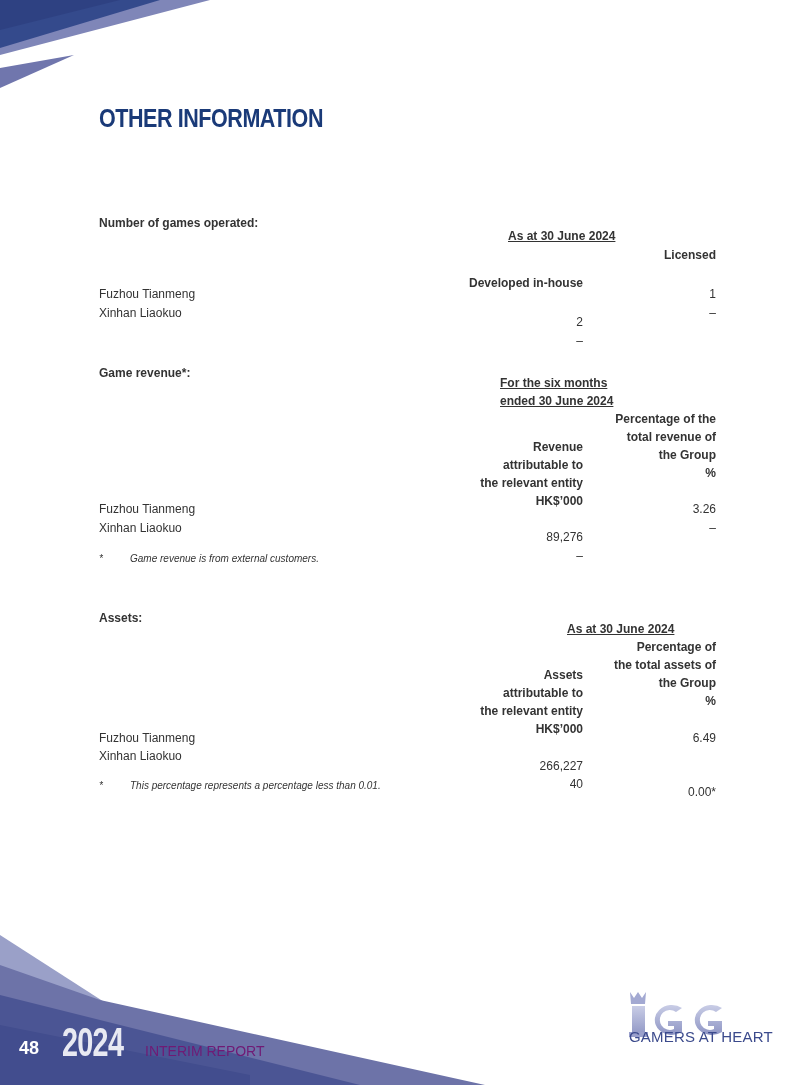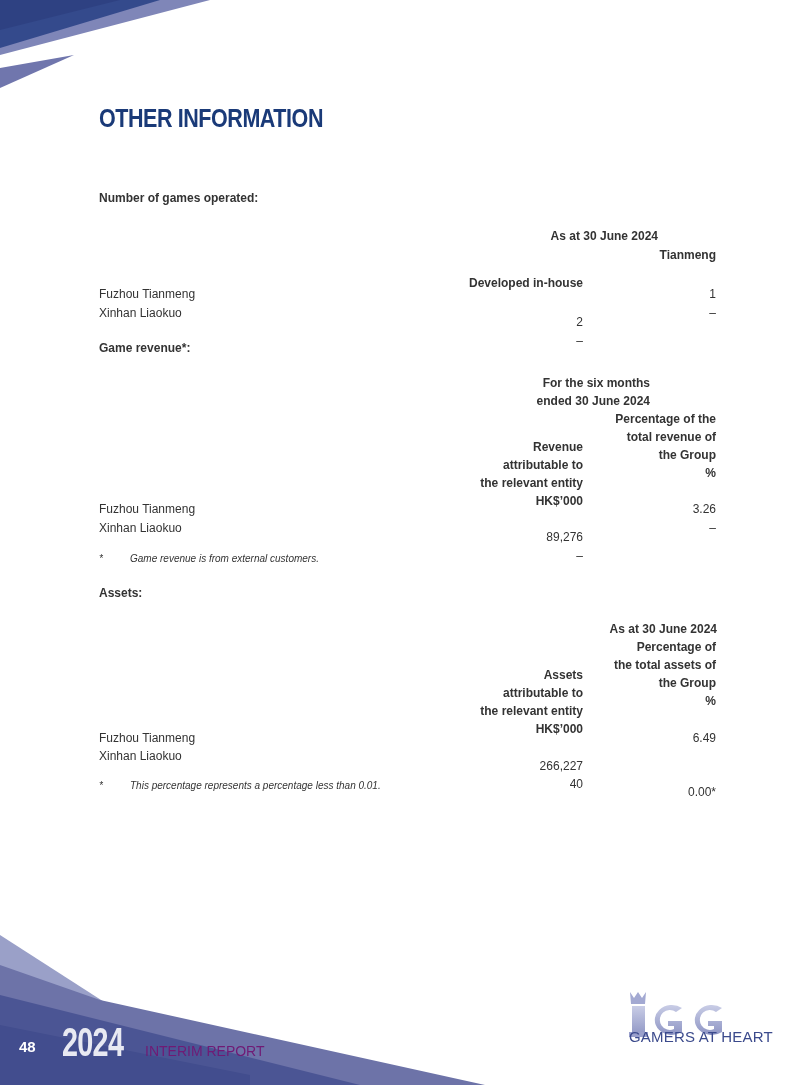--- a/index.html
+++ b/index.html
@@ -16,46 +16,46 @@
     .page-title {
       position: absolute; left: 99px; top: 104px;
       font-family: "Liberation Sans", sans-serif;
       font-weight: bold; font-size: 25px; letter-spacing: -0.5px;
       color: #1a3a78;
       transform: scaleX(0.86); transform-origin: left top;
     }
 
     .section-heading {
       position: absolute; left: 99px;
-      font-weight: bold; font-size: 12px; color: #333;
+      font-weight: bold; font-size: 12px; color: #333; margin-top: 25px;
     }
 
     .hdr {
       position: absolute; font-weight: bold; font-size: 12px; color: #333;
       line-height: 18px;
     }
     .col1 { right: 217px; text-align: right; margin-top: 28px; }  
     .col2 { right: 84px; text-align: right; }   
-    .span-center { text-align: right; }
+    .span-center { text-align: left; text-decoration: underline; }
 
     .row-label {
       position: absolute; left: 99px; font-size: 12px; color: #333;
     }
     .cell {
       position: absolute; font-size: 12px; color: #333; text-align: right;
     }
 
     .footnote {
       position: absolute; left: 99px; font-size: 10px; color: #333; font-style: italic;
     }
     .footnote .mark { display: inline-block; width: 31px; }
 
     .footer-page {
       position: absolute; left: 19px; top: 1038px;
-      font-size: 15px; font-weight: bold; color: #ffffff;
+      font-size: 18px; font-weight: bold; color: #ffffff;
     }
     .footer-year {
       position: absolute; left: 62px; top: 1020px;
       font-size: 40px; font-weight: bold; color: #e8e9f2;
       transform: scaleX(0.72); transform-origin: left top;
       letter-spacing: -1px;
     }
     .footer-report {
       position: absolute; left: 145px; top: 1043px;
       font-size: 14px; color: #701a75;
@@ -82,21 +82,21 @@
   <polygon points="0,40 100,75 485,160 0,160" fill="#6d73a8"></polygon>
   <polygon points="0,70 120,100 360,160 0,160" fill="#4b5594"></polygon>
   <polygon points="0,100 250,150 250,160 0,160" fill="#3e4a8c" opacity="0.7"></polygon>
 </svg>
 
 <div class="page-title">OTHER INFORMATION</div>
 
 <div class="section-heading" style="top:191px;">Number of games operated:</div>
 <div class="hdr span-center" style="left:508px; width:150px; top:227px;">As at 30 June 2024</div>
 <div class="hdr col1" style="top:246px;">Developed in-house</div>
-<div class="hdr col2" style="top:246px;">Tianmeng</div>
+<div class="hdr col2" style="top:246px;">Licensed</div>
 
 <div class="row-label" style="top:287px;">Fuzhou Tianmeng</div>
 <div class="cell col1" style="top:287px;">2</div>
 <div class="cell col2" style="top:287px;">1</div>
 <div class="row-label" style="top:306px;">Xinhan Liaokuo</div>
 <div class="cell col1" style="top:306px;">–</div>
 <div class="cell col2" style="top:306px;">–</div>
 
 <div class="section-heading" style="top:341px;">Game revenue*:</div>
 <div class="hdr span-center" style="left:500px; width:150px; top:374px;">For the six months</div>

